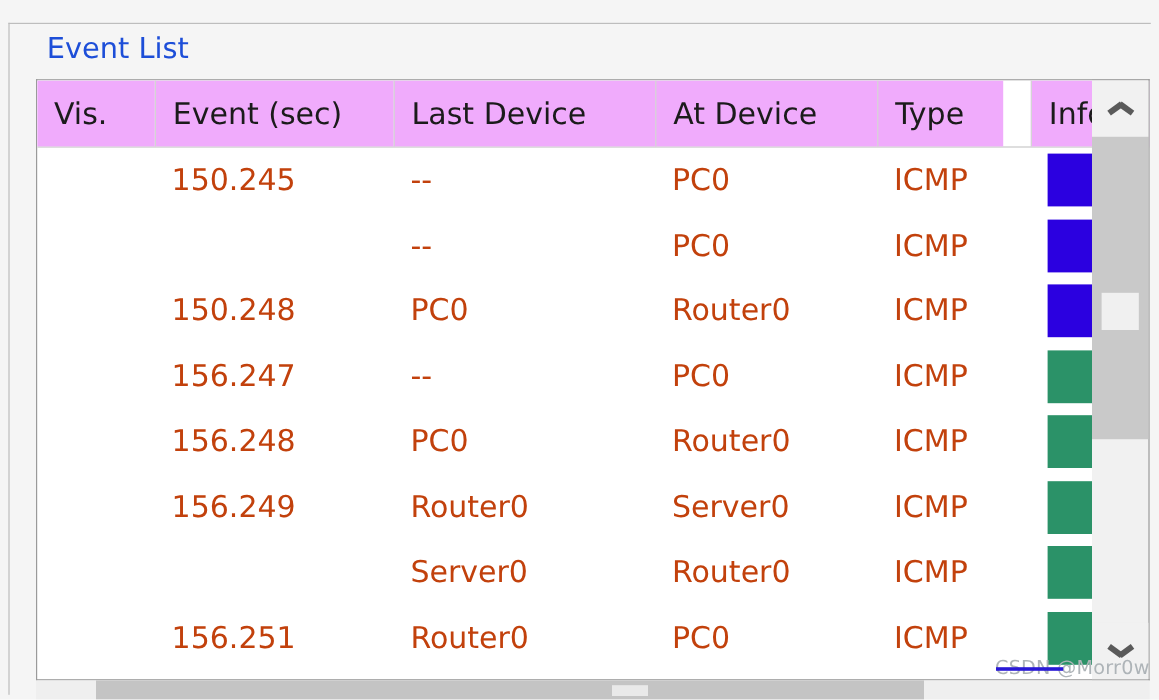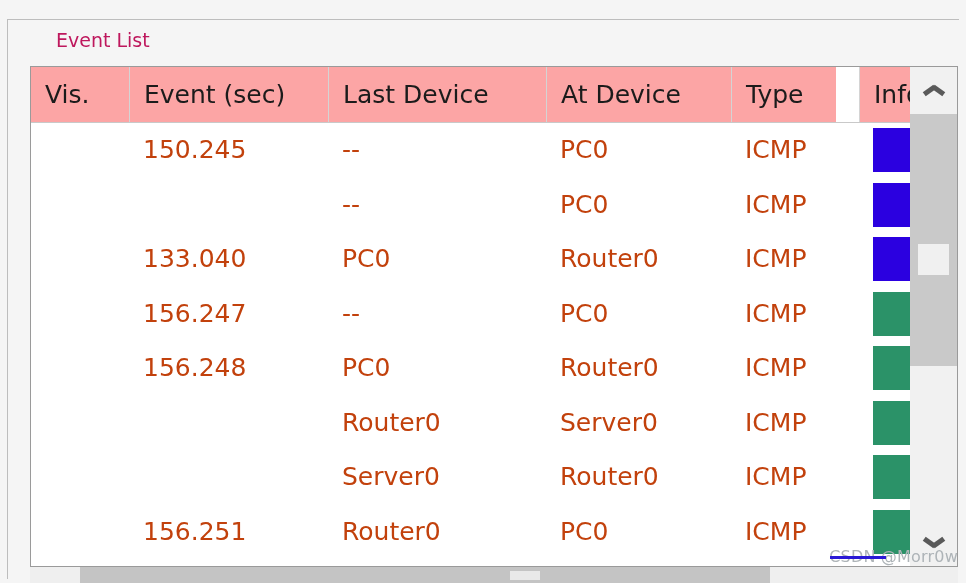--- a/index.html
+++ b/index.html
@@ -22,26 +22,26 @@
     top: 19px;
     width: 952px;
     height: 560px;
     border: 1px solid #bdbdbd;
     border-right: none;
     border-bottom: none;
     box-sizing: border-box;
   }
   #group-legend {
     position: absolute;
-    left: 41px;
+    left: 24px;
     top: 6px;
     padding: 0 7px;
     background: #f5f5f5;
-    font-size: 19px;
-    color: #be185d;
+    font-size: 24px;
+    color: #1d4ed8;
     line-height: 28px;
     white-space: nowrap;
   }
 
   
   #table-panel {
     position: absolute;
     left: 30px;
     top: 66px;
     width: 928px;
@@ -68,21 +68,21 @@
     position: absolute;
     top: 0;
     height: 55px;
     line-height: 55px;
     font-size: 25px;
     color: #1b1b1b;
     white-space: nowrap;
     overflow: hidden;
     box-sizing: border-box;
     padding-left: 14px;
-    background: #fca5a5;
+    background: #f0abfc;
   }
   .hdr-sep {
     border-left: 1px solid #d4d4d4;
   }
 
   
   #table-body {
     position: absolute;
     left: 0;
     top: 56px;
@@ -262,21 +262,21 @@
         <div class="cell col-vis"></div>
         <div class="cell col-last">--</div>
         <div class="cell col-at">PC0</div>
         <div class="cell col-type">ICMP</div>
         <div class="cell col-info">
           <div class="swatch" style="background: rgb(43, 0, 224);"></div>
         </div>
       </div>
       <div class="row">
         <div class="cell col-vis"></div>
-        <div class="cell col-time">133.040</div>
+        <div class="cell col-time">150.248</div>
         <div class="cell col-last">PC0</div>
         <div class="cell col-at">Router0</div>
         <div class="cell col-type">ICMP</div>
         <div class="cell col-info">
           <div class="swatch" style="background: rgb(43, 0, 224);"></div>
         </div>
       </div>
       <div class="row">
         <div class="cell col-vis"></div>
         <div class="cell col-time">156.247</div>
@@ -292,20 +292,21 @@
         <div class="cell col-time">156.248</div>
         <div class="cell col-last">PC0</div>
         <div class="cell col-at">Router0</div>
         <div class="cell col-type">ICMP</div>
         <div class="cell col-info">
           <div class="swatch" style="background: rgb(43, 146, 104);"></div>
         </div>
       </div>
       <div class="row">
         <div class="cell col-vis"></div>
+        <div class="cell col-time">156.249</div>
         <div class="cell col-last">Router0</div>
         <div class="cell col-at">Server0</div>
         <div class="cell col-type">ICMP</div>
         <div class="cell col-info">
           <div class="swatch" style="background: rgb(43, 146, 104);"></div>
         </div>
       </div>
       <div class="row">
         <div class="cell col-vis"></div>
         <div class="cell col-last">Server0</div>

